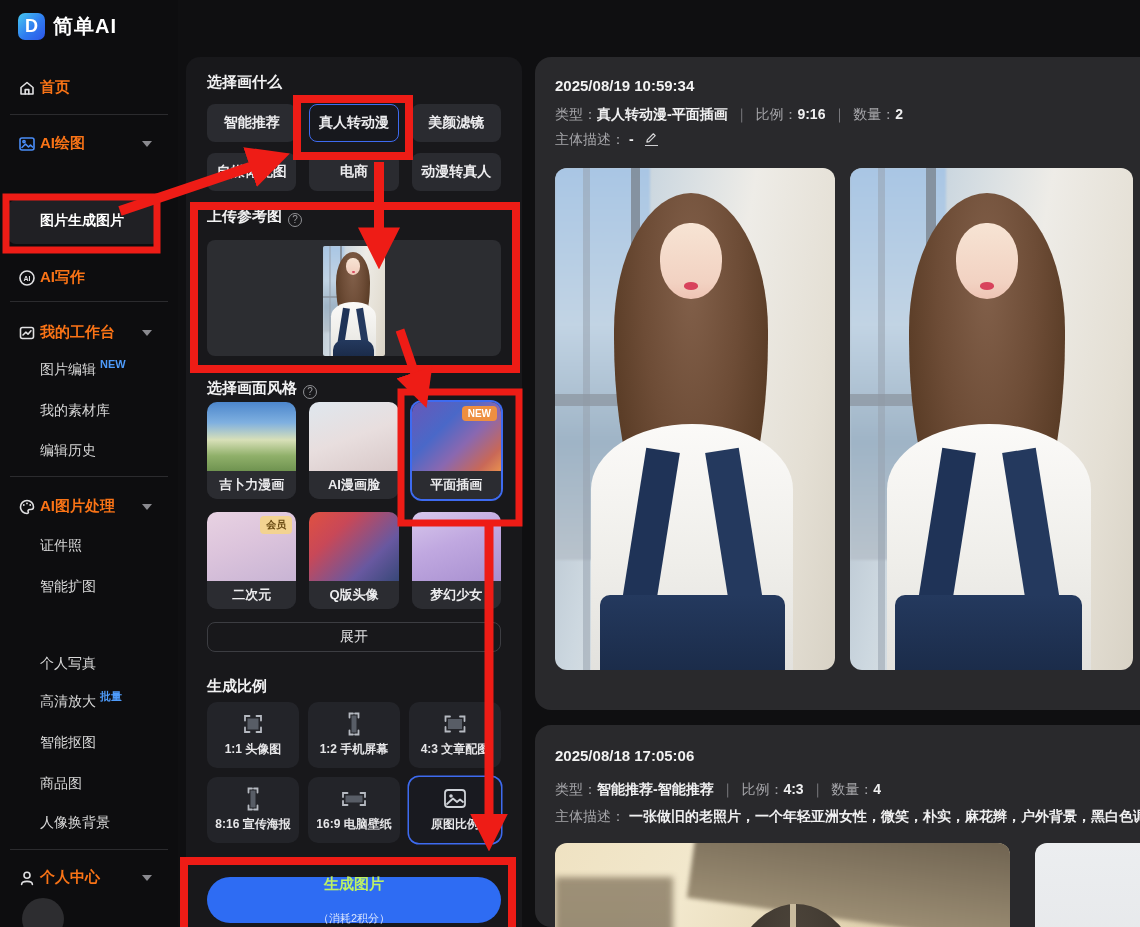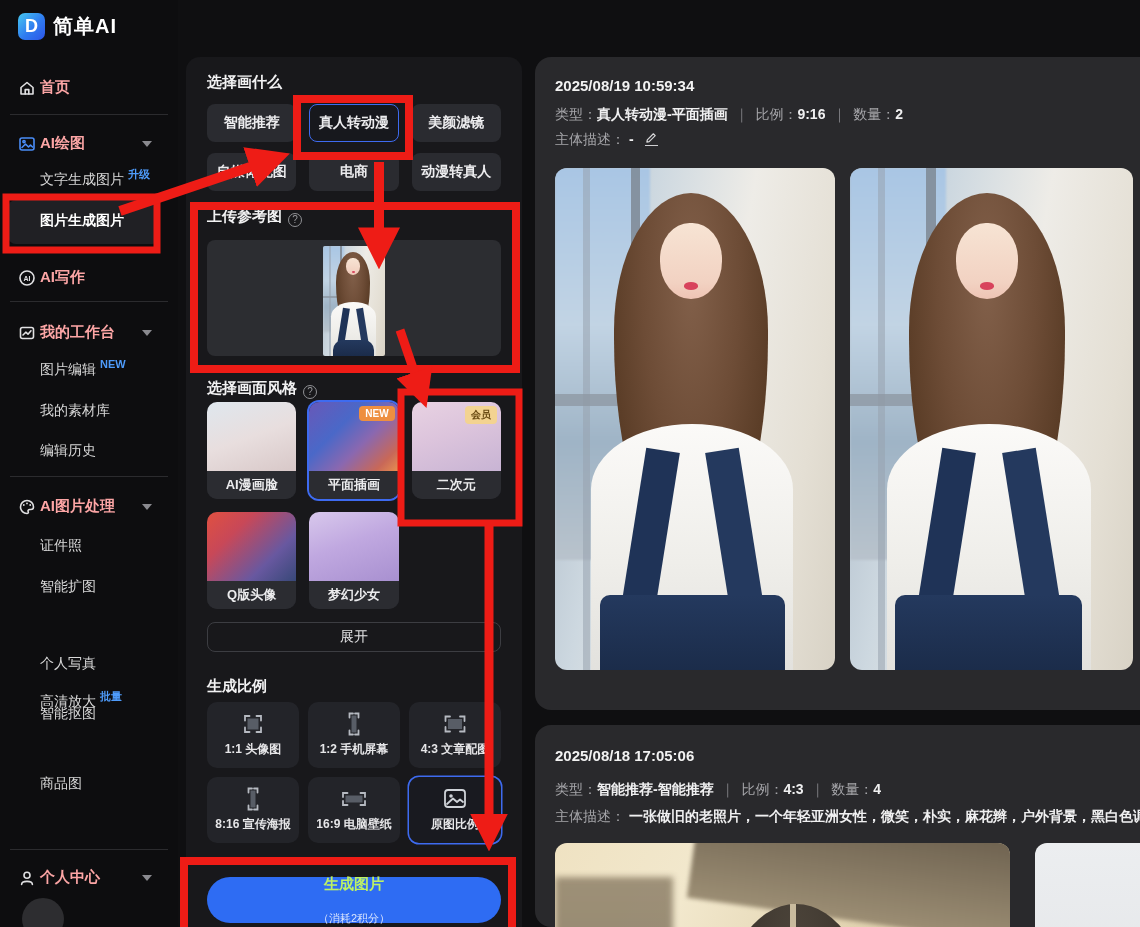--- a/index.html
+++ b/index.html
@@ -14,21 +14,21 @@
   
   .sidebar { position:absolute; left:0; top:0; width:178px; height:927px; background:#0d0d0f; z-index:5; }
   .logo { position:absolute; left:18px; top:13px; display:flex; align-items:center; gap:8px; }
   .logo-icon { width:27px; height:27px; border-radius:7px;
     background:linear-gradient(135deg,#45c8f0 0%,#2f7bf0 55%,#2c54e8 100%);
     color:#fff; font-weight:800; font-size:18px; display:flex; align-items:center; justify-content:center; }
   .logo-text { font-size:20px; font-weight:800; color:#ffffff; letter-spacing:1px; white-space:nowrap; }
 
   .srow { position:absolute; left:0; width:178px; height:26px; }
   .srow .sicon { position:absolute; left:17px; top:3px; width:20px; height:20px; display:flex; align-items:center; justify-content:center; }
-  .srow .slabel { position:absolute; left:40px; top:3px; font-size:15px; font-weight:700; color:#fca5a5; white-space:nowrap; }
+  .srow .slabel { position:absolute; left:40px; top:3px; font-size:15px; font-weight:700; color:#f97316; white-space:nowrap; }
   .srow.sub .slabel { font-size:14px; font-weight:400; color:#d8d8d8; }
   .srow.active .slabel { font-weight:700; color:#ffffff; }
   .badge-sup { color:#4e9bfa; font-size:11px; font-weight:700; position:relative; top:-6px; margin-left:4px; }
   .caret { position:absolute; right:26px; top:10px; width:0; height:0;
     border-left:5px solid transparent; border-right:5px solid transparent; border-top:6px solid #8a8a8f; }
   .sdivider { position:absolute; left:10px; width:158px; height:1px; background:#2b2b2e; }
   .active-bg { position:absolute; left:8px; top:200px; width:152px; height:44px; background:#202024; border-radius:8px; }
   .avatar { position:absolute; left:22px; top:898px; width:42px; height:42px; border-radius:50%; background:#2d2d30; }
 
   .sic { stroke:#e0e0e2; stroke-width:1.6; fill:none; stroke-linecap:round; stroke-linejoin:round; }
@@ -197,23 +197,20 @@
         <svg width="18" height="18" viewBox="0 0 18 18">
             <rect class="sic sic-blue" x="2" y="3" width="14" height="12" rx="2"></rect>
             <path class="sic sic-blue" d="M4 12.5 L7.5 9 L10.5 12 L12.5 10 L14.5 12"></path>
             <circle class="sic sic-blue" cx="6" cy="6.6" r="1.1"></circle>
           </svg>
       </span>
       <span class="slabel">AI绘图</span>
       <span class="caret"></span>
     </div>
 
-    <div class="srow sub" style="top:168px">
-      <span class="slabel"><span>文字生成图片</span><span class="badge-sup">升级</span></span>
-    </div>
 
     <div class="active-bg"></div>
     <div class="srow sub active" style="top:209px">
       <span class="slabel">图片生成图片</span>
     </div>
 
     <div class="srow" style="top:265px">
       <span class="sicon">
         <svg width="18" height="18" viewBox="0 0 18 18">
             <circle class="sic" cx="9" cy="9" r="7"></circle>
@@ -266,25 +263,28 @@
     </div>
     <div class="srow sub" style="top:575px">
       <span class="slabel">智能扩图</span>
     </div>
     <div class="srow sub" style="top:652px">
       <span class="slabel">个人写真</span>
     </div>
     <div class="srow sub" style="top:690px">
       <span class="slabel"><span>高清放大</span><span class="badge-sup">批量</span></span>
     </div>
-    <div class="srow sub" style="top:702px">
+    <div class="srow sub" style="top:731px">
       <span class="slabel">智能抠图</span>
     </div>
     <div class="srow sub" style="top:772px">
       <span class="slabel">商品图</span>
+    </div>
+    <div class="srow sub" style="top:811px">
+      <span class="slabel">人像换背景</span>
     </div>
 
     <div class="sdivider" style="top:849px"></div>
 
     <div class="srow" style="top:865px">
       <span class="sicon">
         <svg width="18" height="18" viewBox="0 0 18 18">
             <circle class="sic" cx="9" cy="6.2" r="3"></circle>
             <path class="sic" d="M3.6 15.4 C3.6 11.4 14.4 11.4 14.4 15.4"></path>
           </svg>
@@ -331,20 +331,26 @@
             <i class="pa-skirt"></i>
         </div>
       </div>
     </div>
 
     <div class="sec-title" style="top:322px">
       <span>选择画面风格</span><span class="help">?</span>
     </div>
 
     <div class="style-grid">
+      <div class="style-card">
+        <div class="style-thumb th-ghibli">
+          <i class="g-hair"></i><i class="g-bow"></i><i class="g-face"></i><i class="g-cat"></i>
+        </div>
+        <div class="style-label">吉卜力漫画</div>
+      </div>
       <div class="style-card">
         <div class="style-thumb th-manga">
           <i class="m-ear1"></i><i class="m-ear2"></i><i class="m-hair"></i><i class="m-face"></i><i class="m-b1"></i><i class="m-b2"></i>
         </div>
         <div class="style-label">AI漫画脸</div>
       </div>
       <div class="style-card sel">
         <span class="badge-new">NEW</span>
         <div class="style-thumb th-flat">
           <i class="f-jkt"></i><i class="f-red"></i><i class="f-hair"></i><i class="f-face"></i>

